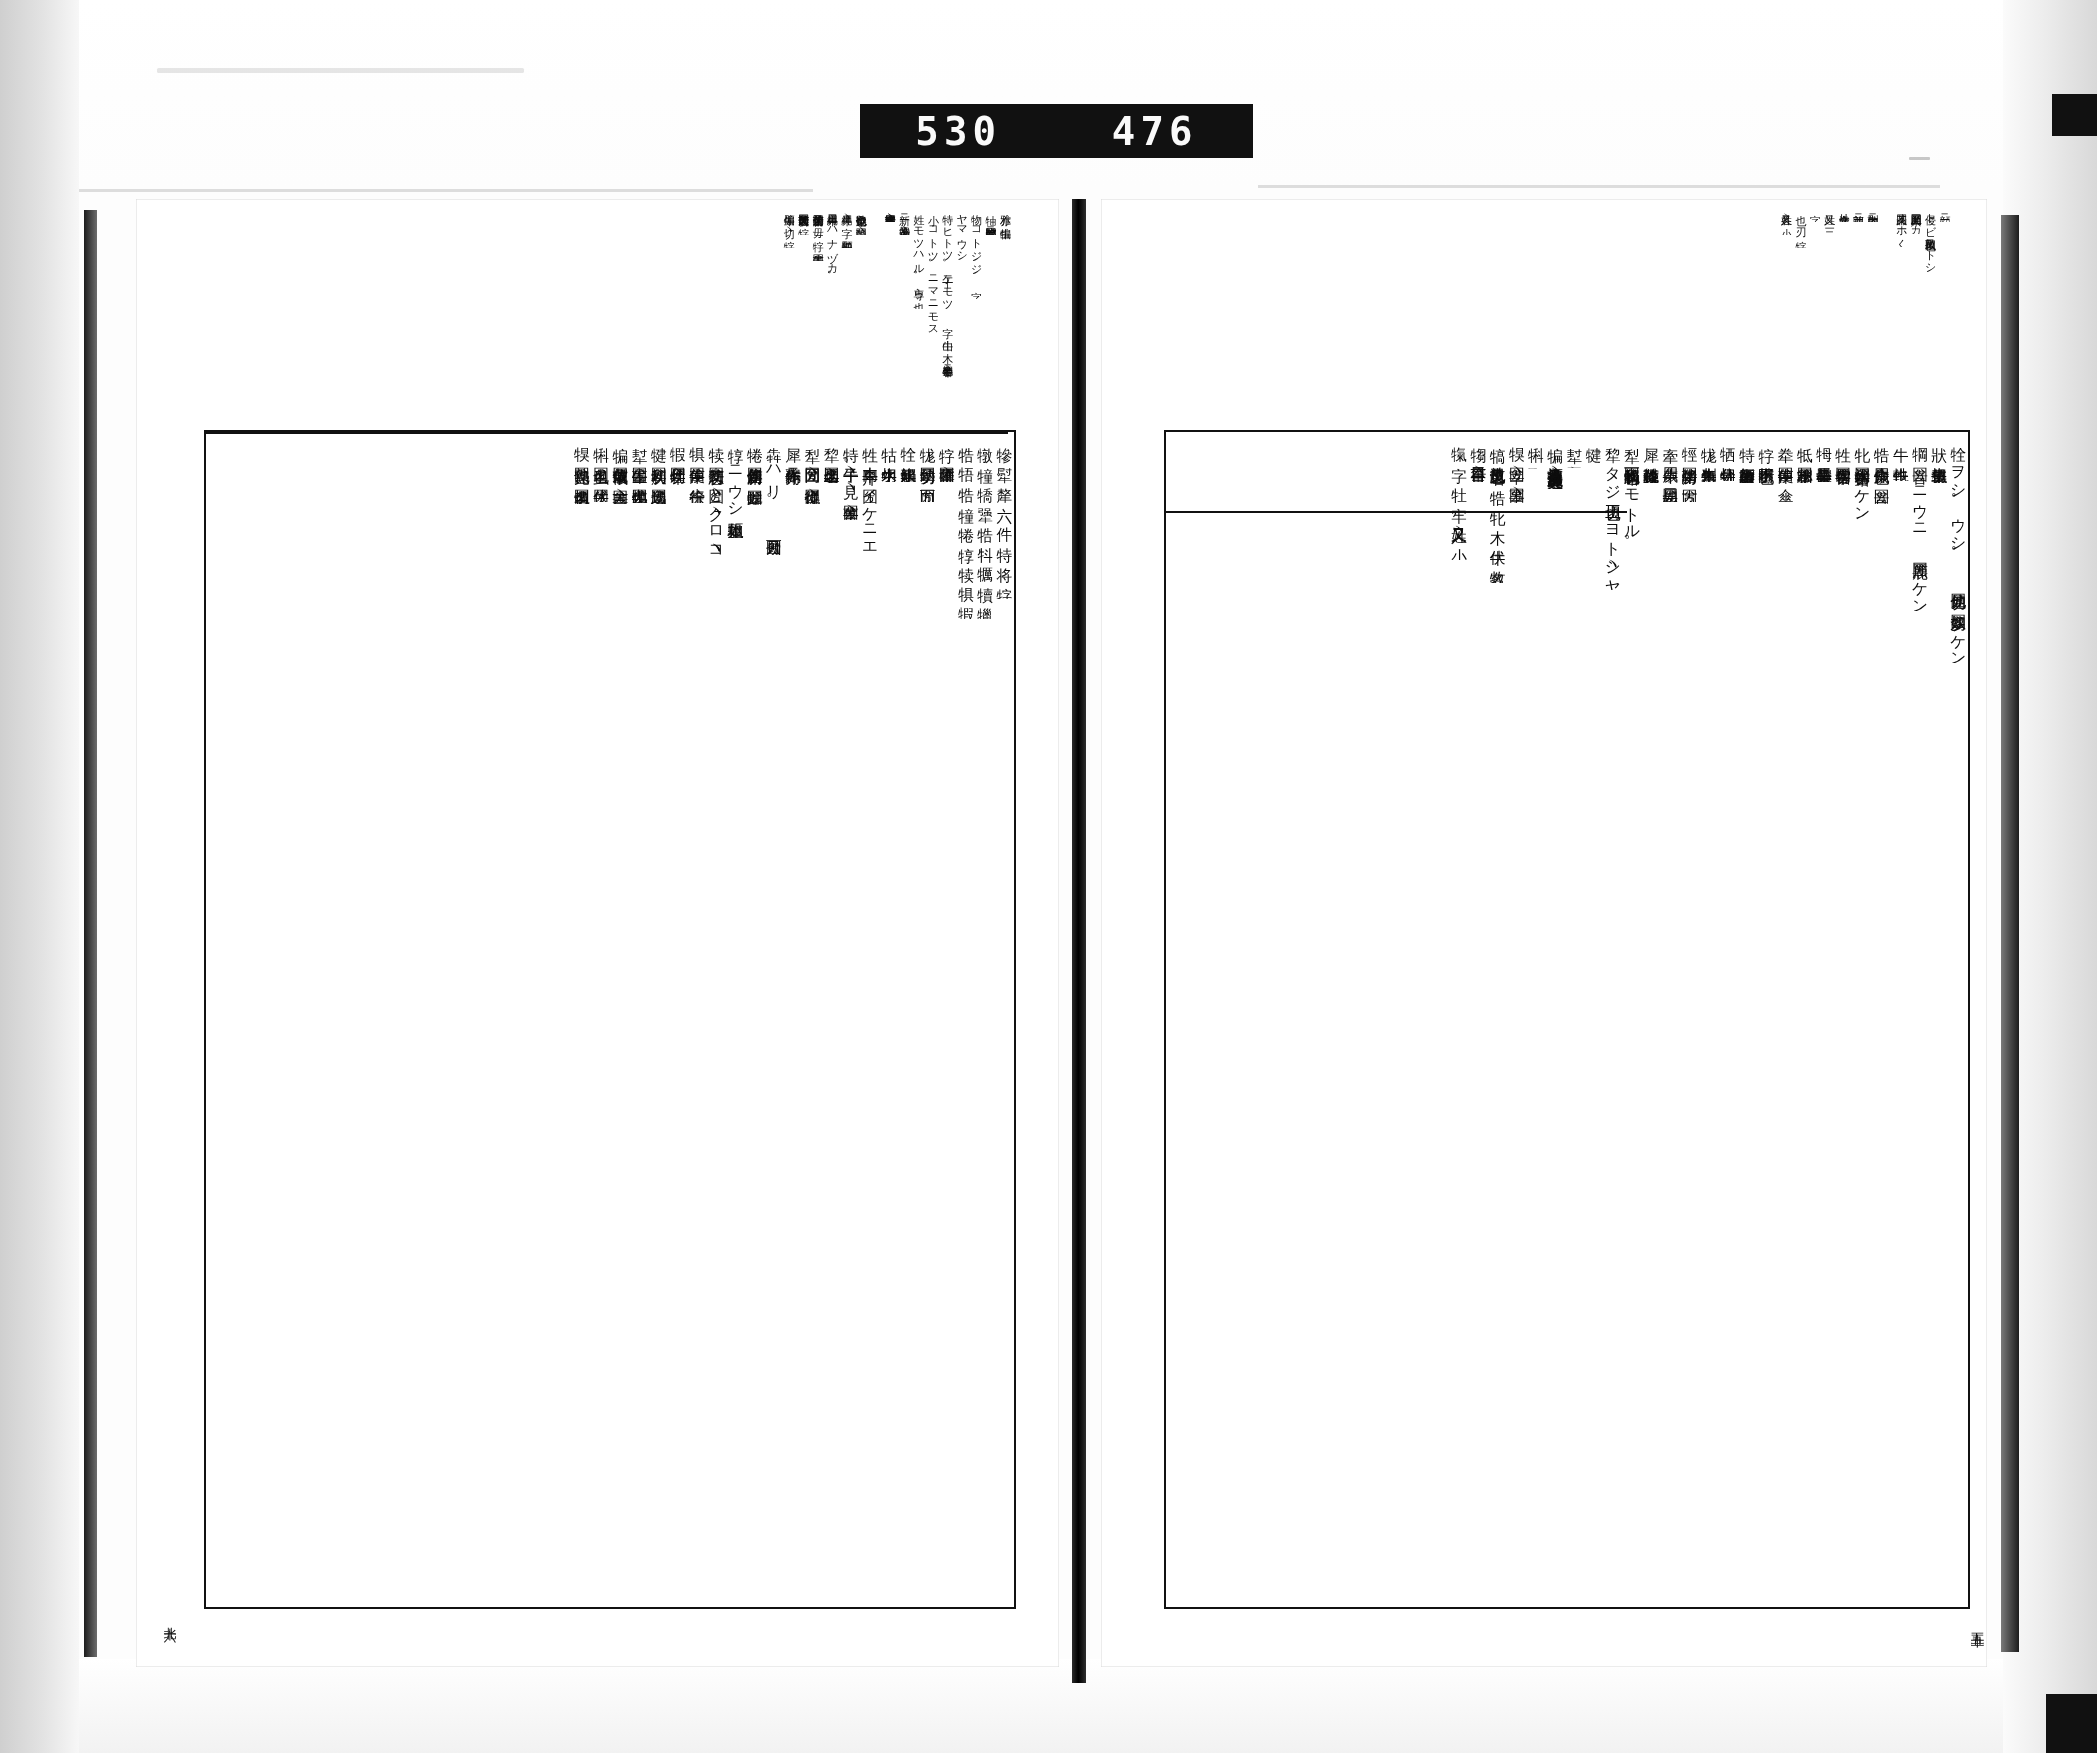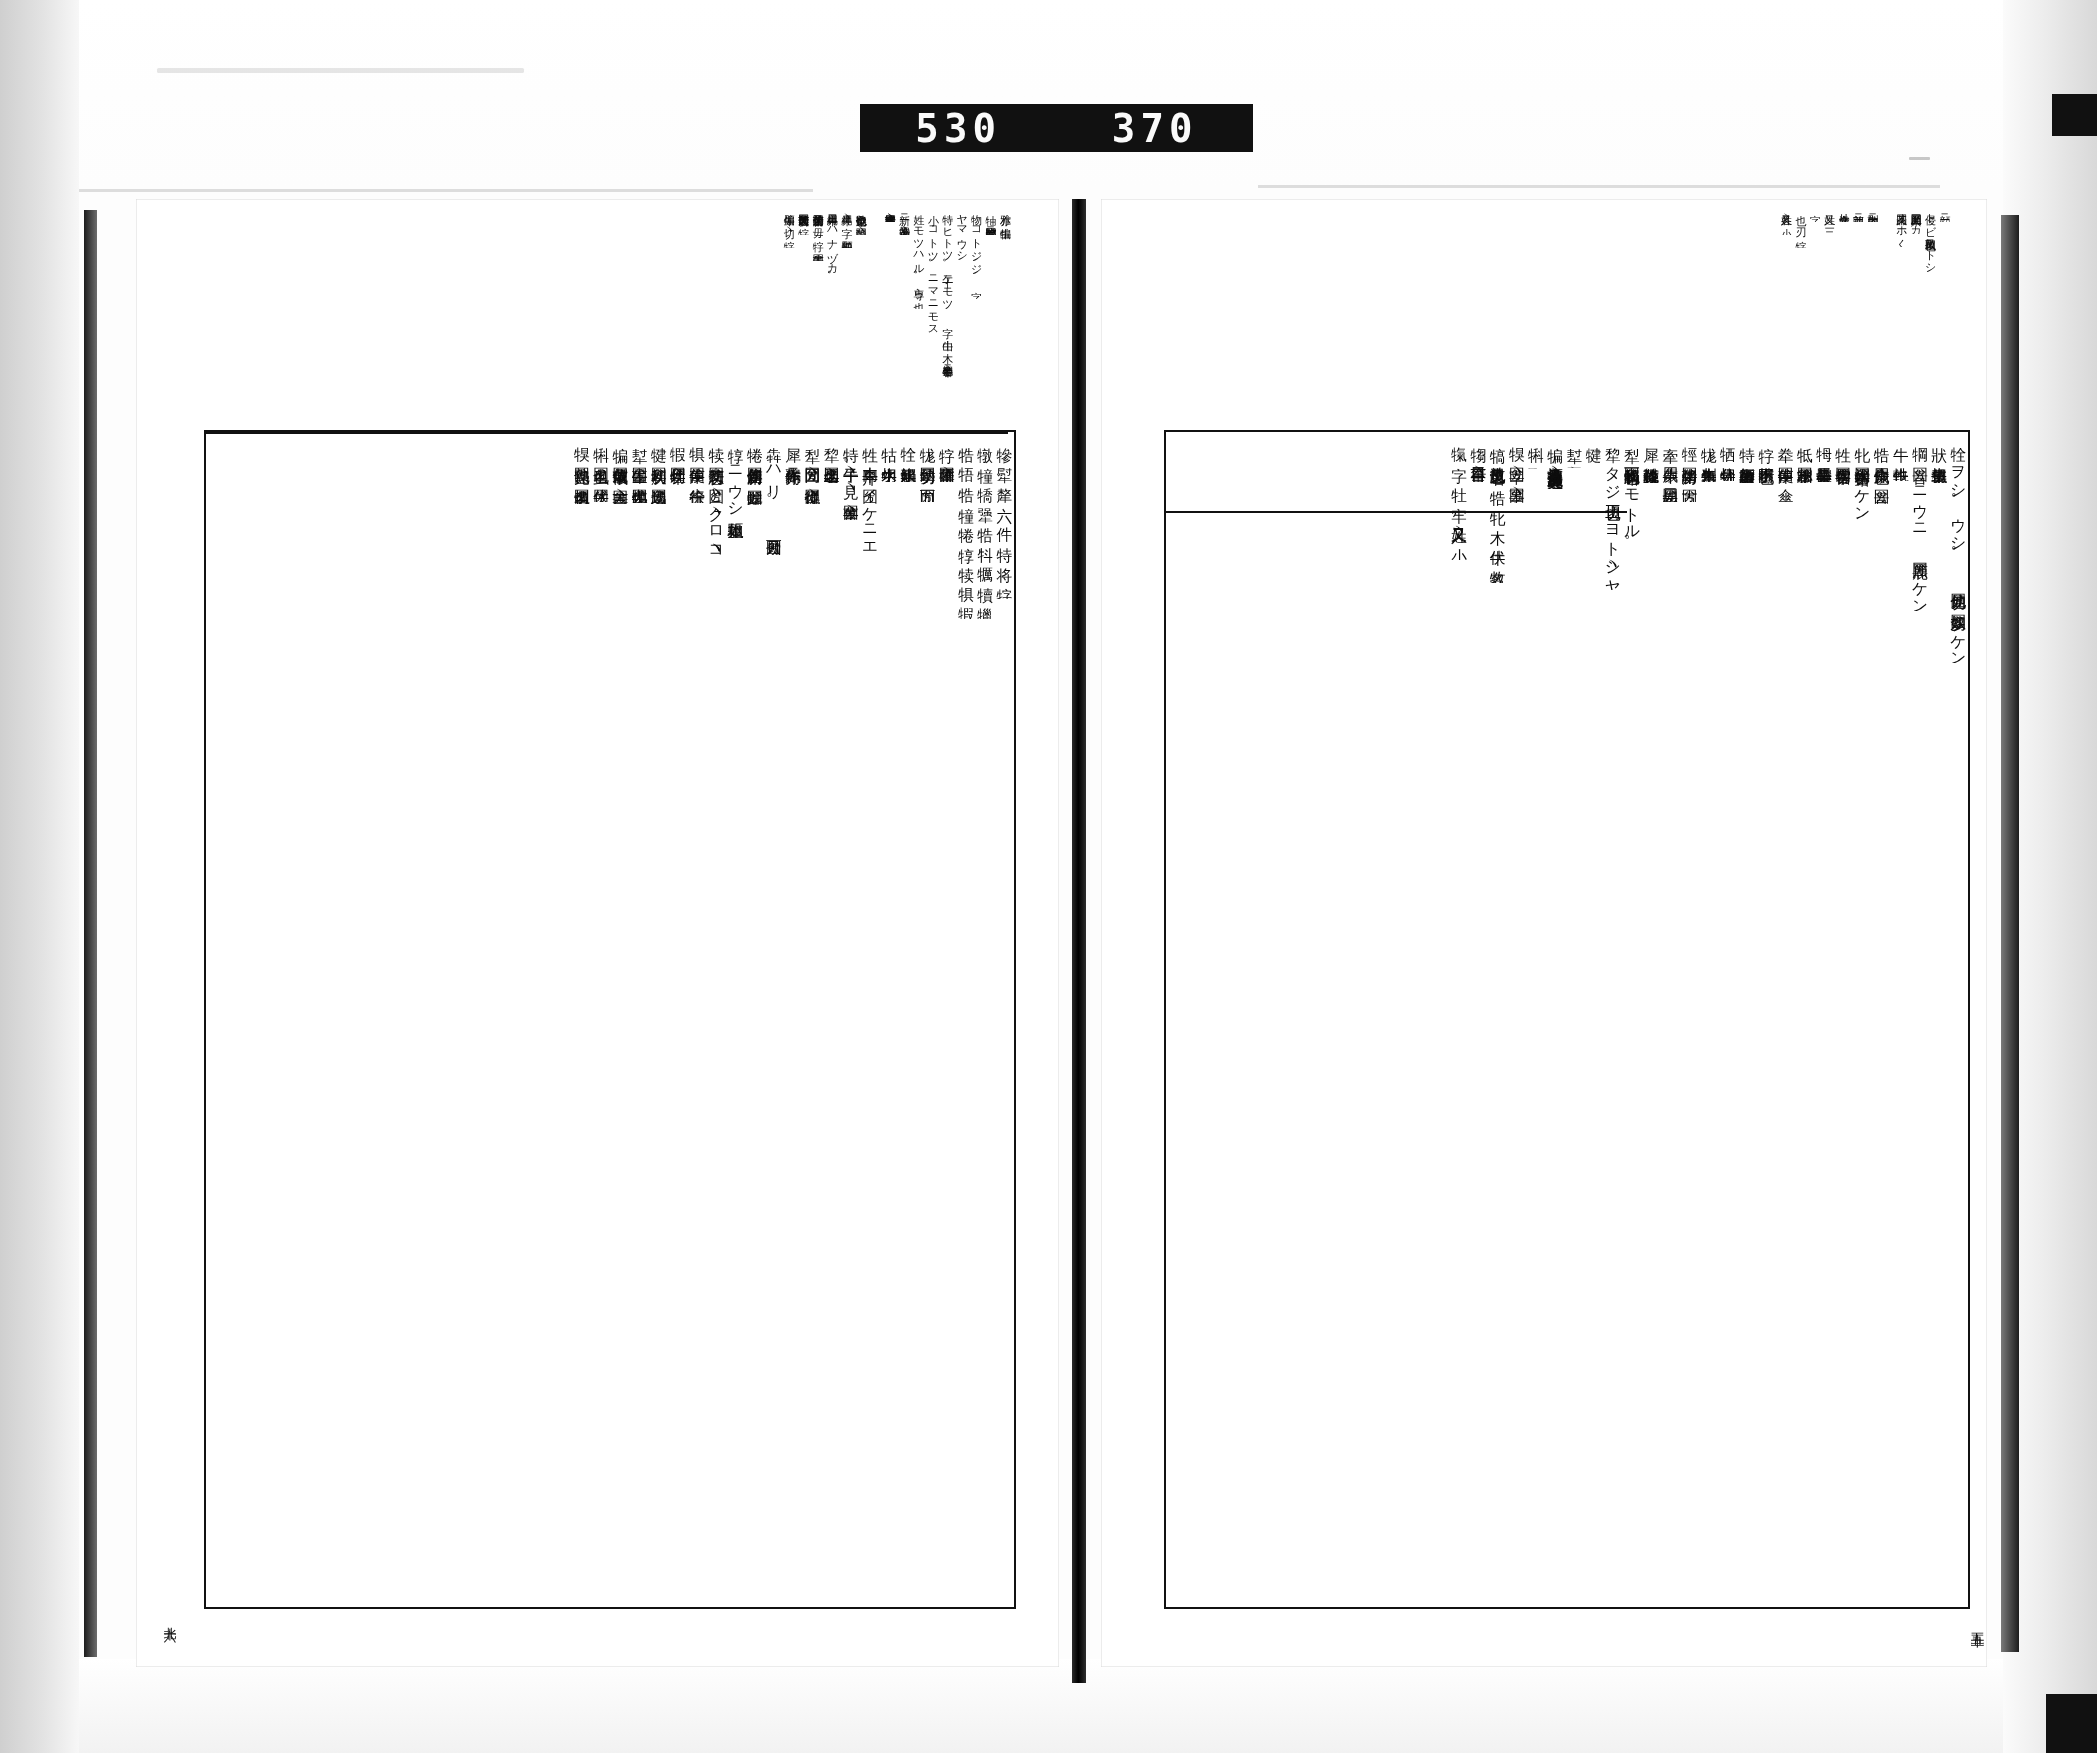--- a/index.html
+++ b/index.html
@@ -37,21 +37,21 @@
 
   
   .speckle { position: absolute; background: #9a9a9a; border-radius: 50%; opacity: .55; }
 
   
   #counter-bar {
     position: absolute;
     left: 860px;
     top: 104px;
     width: 393px;
-    height: 48px;
+    height: 54px;
     background: #111111;
     display: flex;
     align-items: center;
     justify-content: space-around;
     letter-spacing: 5.2px;
   }
   .counter-num {
     color: #fafafa;
     font-family: "DejaVu Sans Mono", monospace;
     font-size: 39px;
@@ -200,21 +200,21 @@
   <div class="speckle" style="left:587px;top:246px;width:2.6px;height:18px;border-radius:1px;"></div>
   <div class="speckle" style="left:624px;top:294px;width:2.1px;height:31px;border-radius:1px;"></div>
   <div class="speckle" style="left:1536px;top:215px;width:3.1px;height:21px;border-radius:1px;"></div>
   <div class="speckle" style="left:1909px;top:157px;width:21px;height:2.6px;border-radius:1px;"></div>
   <div class="streak" style="left:79px;top:189px;width:734px;height:3.1px;"></div>
   <div class="streak" style="left:1258px;top:185px;width:682px;height:2.6px;"></div>
   <div class="speckle" style="left:157px;top:68px;width:367px;height:5.2px;border-radius:1.6px;opacity:.25;"></div>
 
   <div id="counter-bar">
     <span class="counter-num">530</span>
-    <span class="counter-num">370</span>
+    <span class="counter-num">476</span>
   </div>
 
   <div id="book">
 
     <div class="binding-edge" id="binding-left"></div>
     <div class="binding-edge" id="binding-right"></div>
 
     <div class="page-sheet" id="page-left-sheet"></div>
     <div class="page-sheet" id="page-right-sheet"></div>
 

